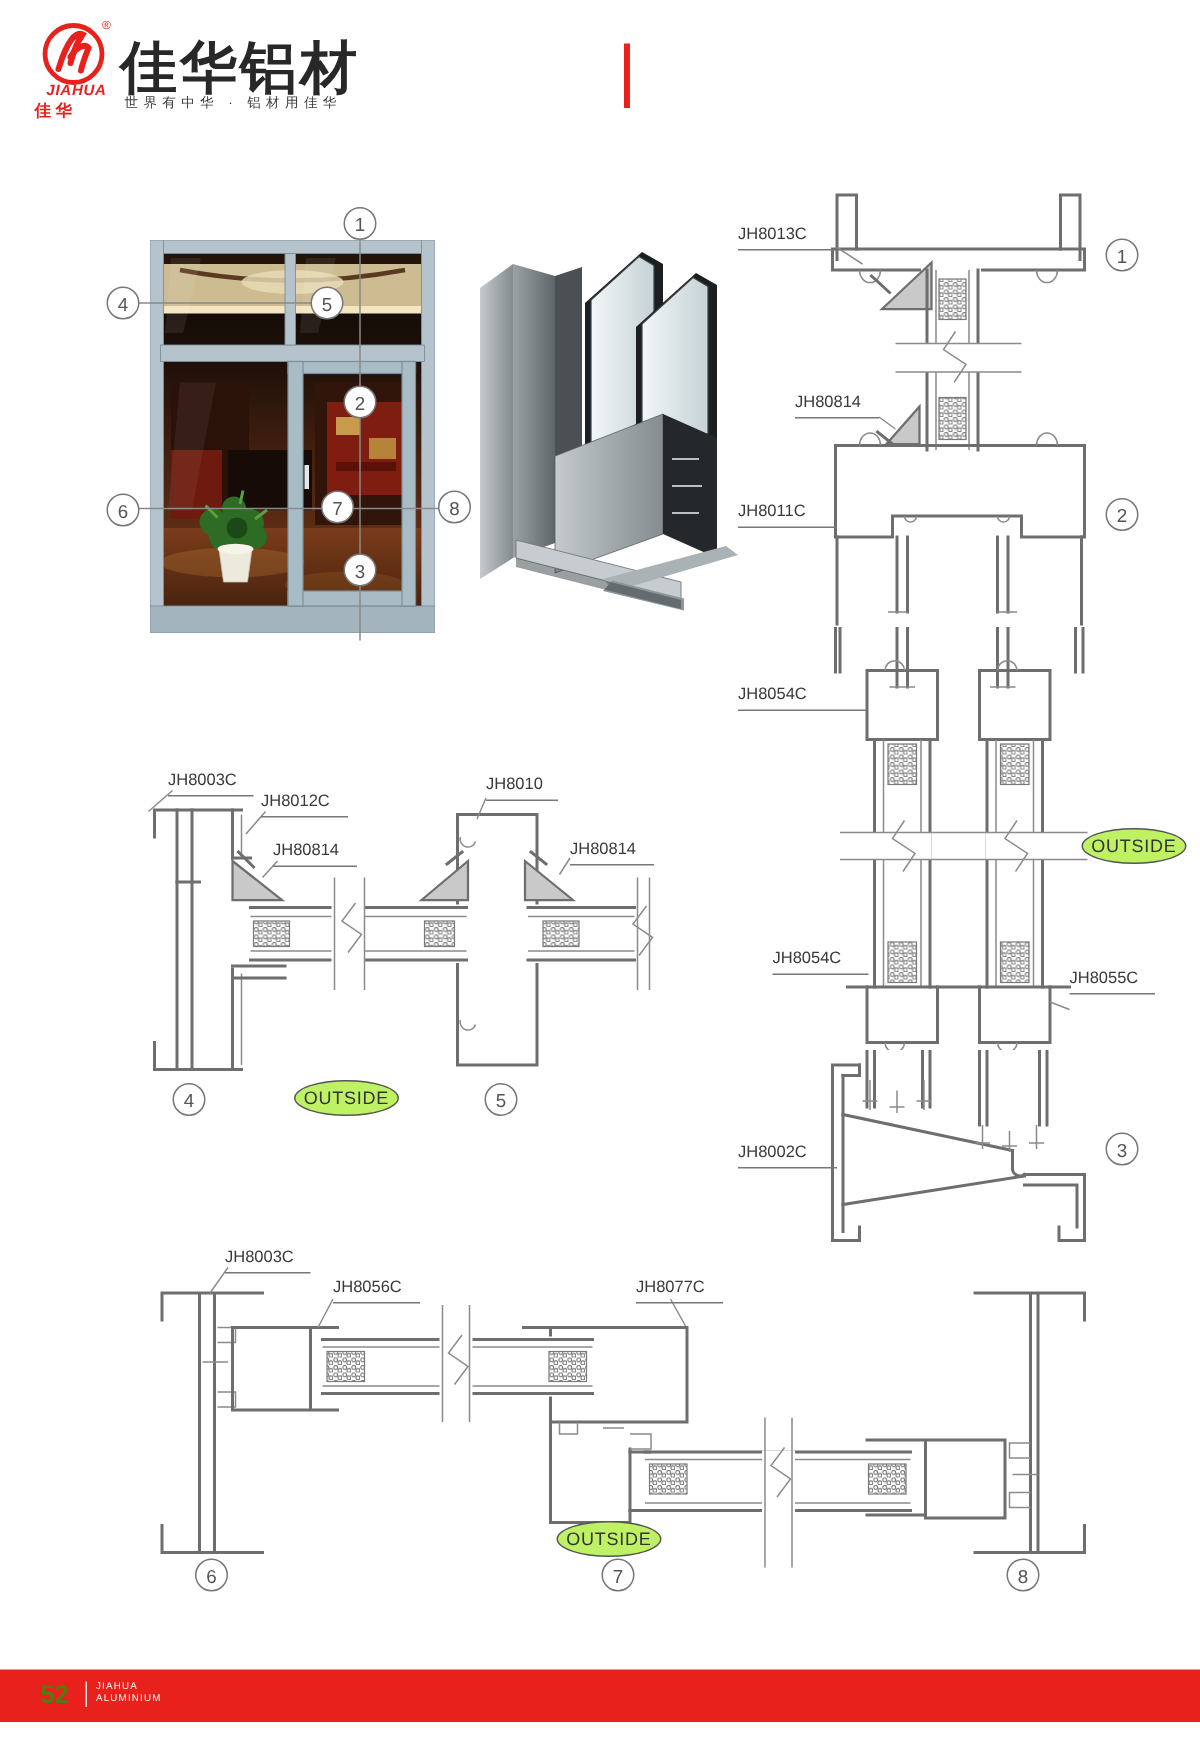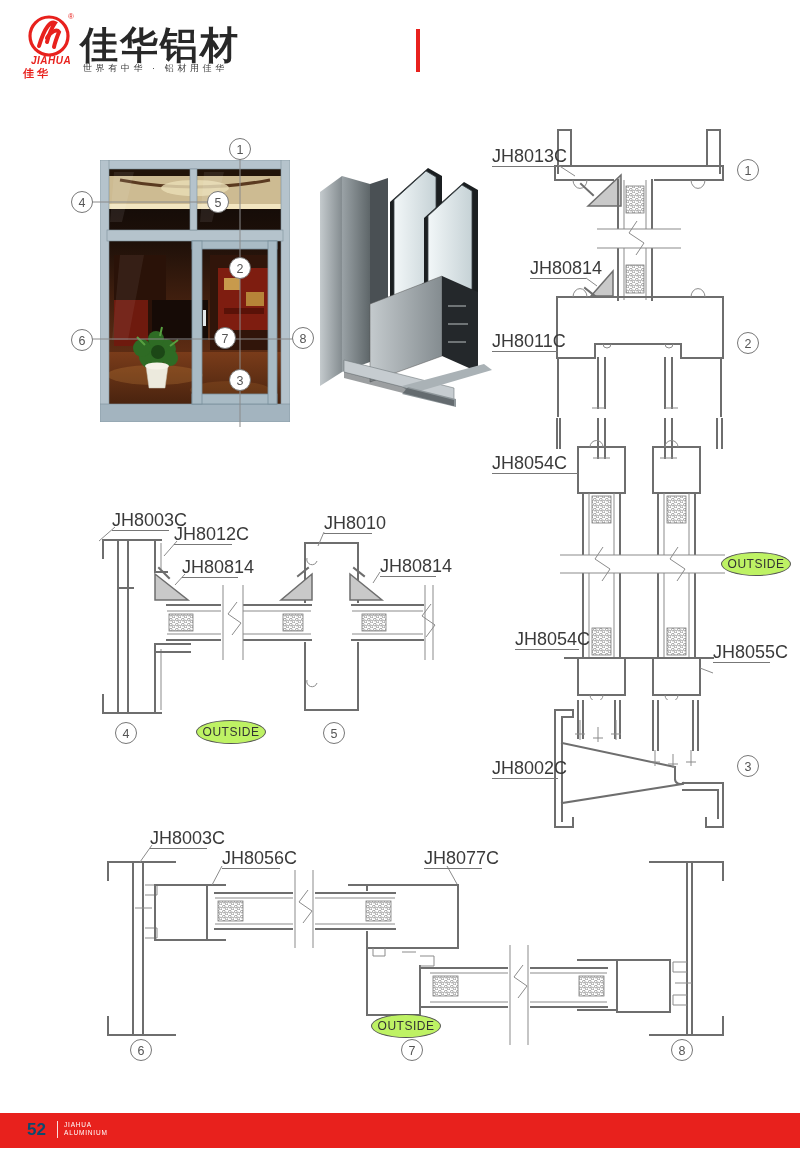--- a/index.html
+++ b/index.html
@@ -18,32 +18,32 @@
   .title-cn{position:absolute;left:430px;top:23px;font-size:28px;font-weight:bold;color:#101010;letter-spacing:.5px;}
   .title-en{position:absolute;left:431px;top:57px;font-size:12px;color:#1c1c1c;word-spacing:3px;}
   
   .abs{position:absolute;}
   .p2{stroke:#6e6e6e;stroke-width:2;fill:none;stroke-linecap:square;}
   .p1{stroke:#8b8b8b;stroke-width:1;fill:none;}
   .bead{fill:#c9c9c9;stroke:#6e6e6e;stroke-width:1.5;}
   .gk{fill:url(#gkp);stroke:#7a7a7a;stroke-width:.8;}
   .wh{fill:#ffffff;stroke:none;}
   
-  .plabel{position:absolute;height:17px;font-size:18px;color:#3a3a3a;white-space:nowrap;
+  .plabel{position:absolute;height:17px;font-size:11px;color:#3a3a3a;white-space:nowrap;
           border-bottom:1.2px solid #777;line-height:15px;}
   
   .co{position:absolute;width:22px;height:22px;border:1.3px solid #777;border-radius:50%;
       background:#fff;color:#555;font-size:12.5px;line-height:22px;text-align:center;box-sizing:border-box;}
   
   .ell{position:absolute;width:70px;height:24px;border:1.5px solid #555;border-radius:50%;
        background:#bef264;color:#333;font-size:12px;line-height:22px;text-align:center;
        letter-spacing:.5px;box-sizing:border-box;}
   
   .footer-bar{position:absolute;left:0;top:1113px;width:800px;height:35px;background:#e8211d;}
-  .footer-page{position:absolute;left:27px;top:1120px;font-size:17px;font-weight:bold;color:#0c4a6e;text-align:center;}
+  .footer-page{position:absolute;left:27px;top:1120px;font-size:17px;font-weight:bold;color:#4d7c0f;text-align:center;}
   .footer-div{position:absolute;left:57px;top:1121px;width:1px;height:17px;background:rgba(255,255,255,.85);}
   .footer-brand{position:absolute;left:64px;top:1121px;font-size:6.5px;line-height:8px;
                 color:#fff;letter-spacing:.8px;}
 </style>
 </head>
 <body>
 
 <div class="page">
 
   <svg width="0" height="0" style="position:absolute">

